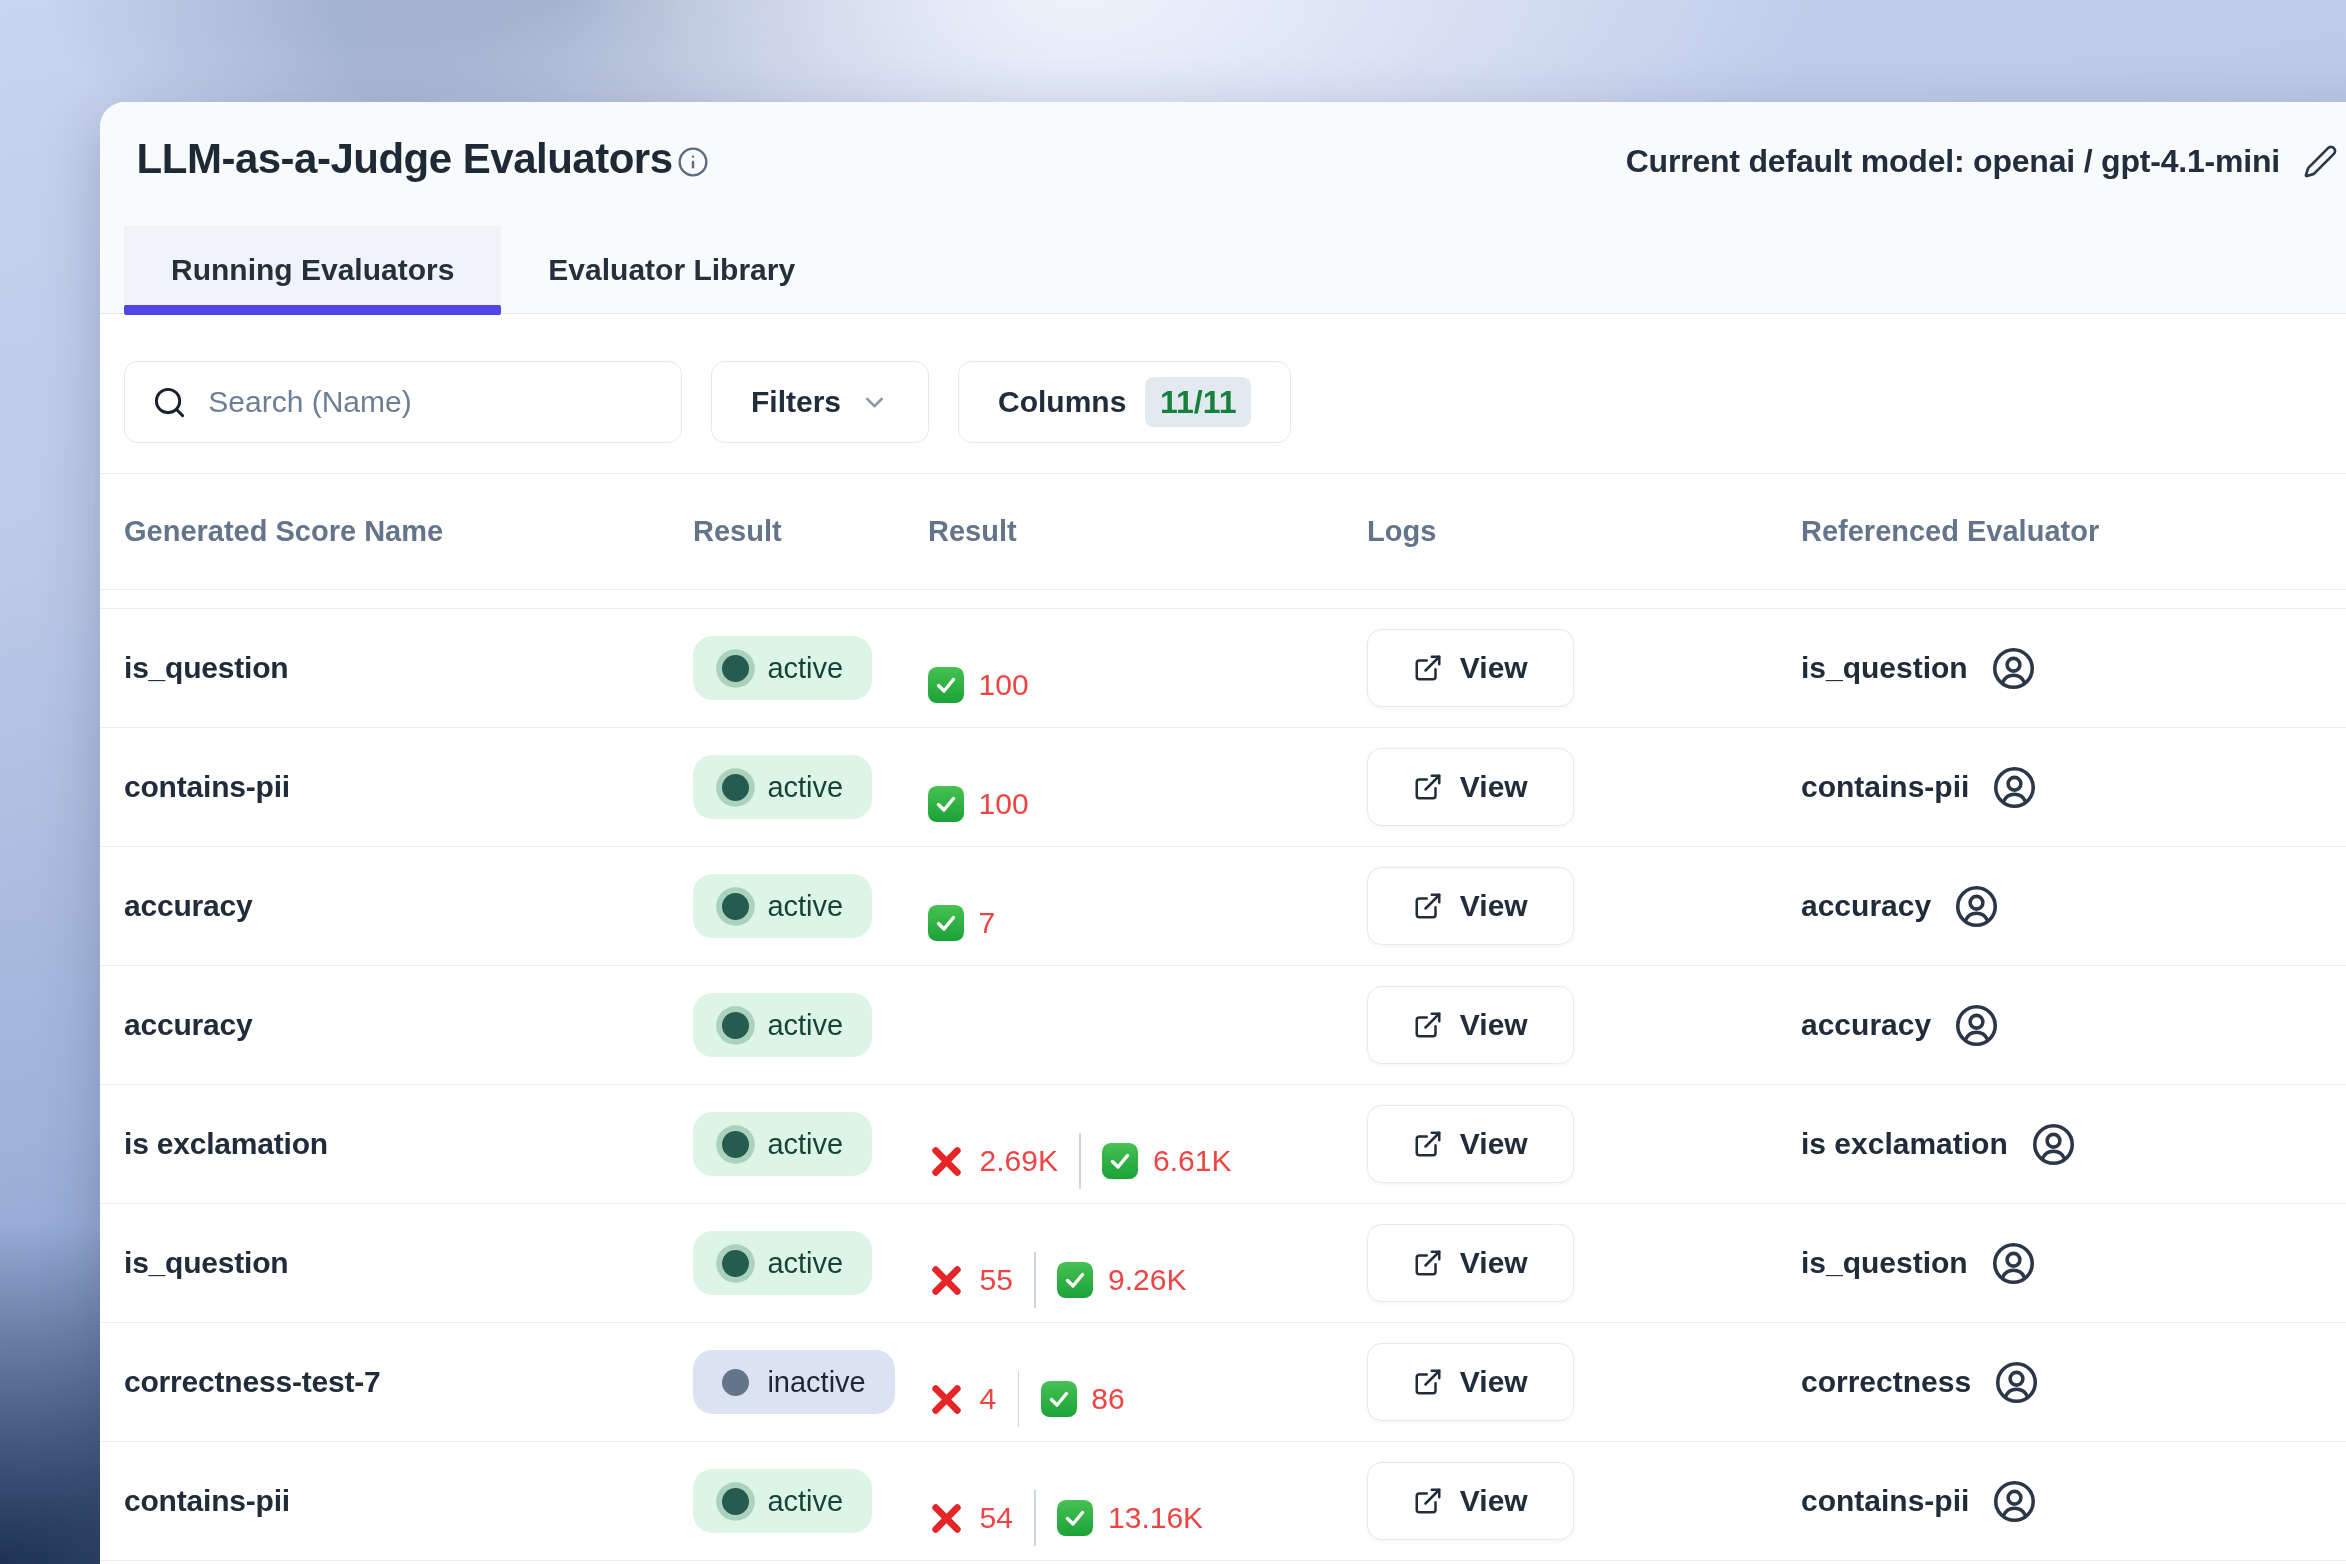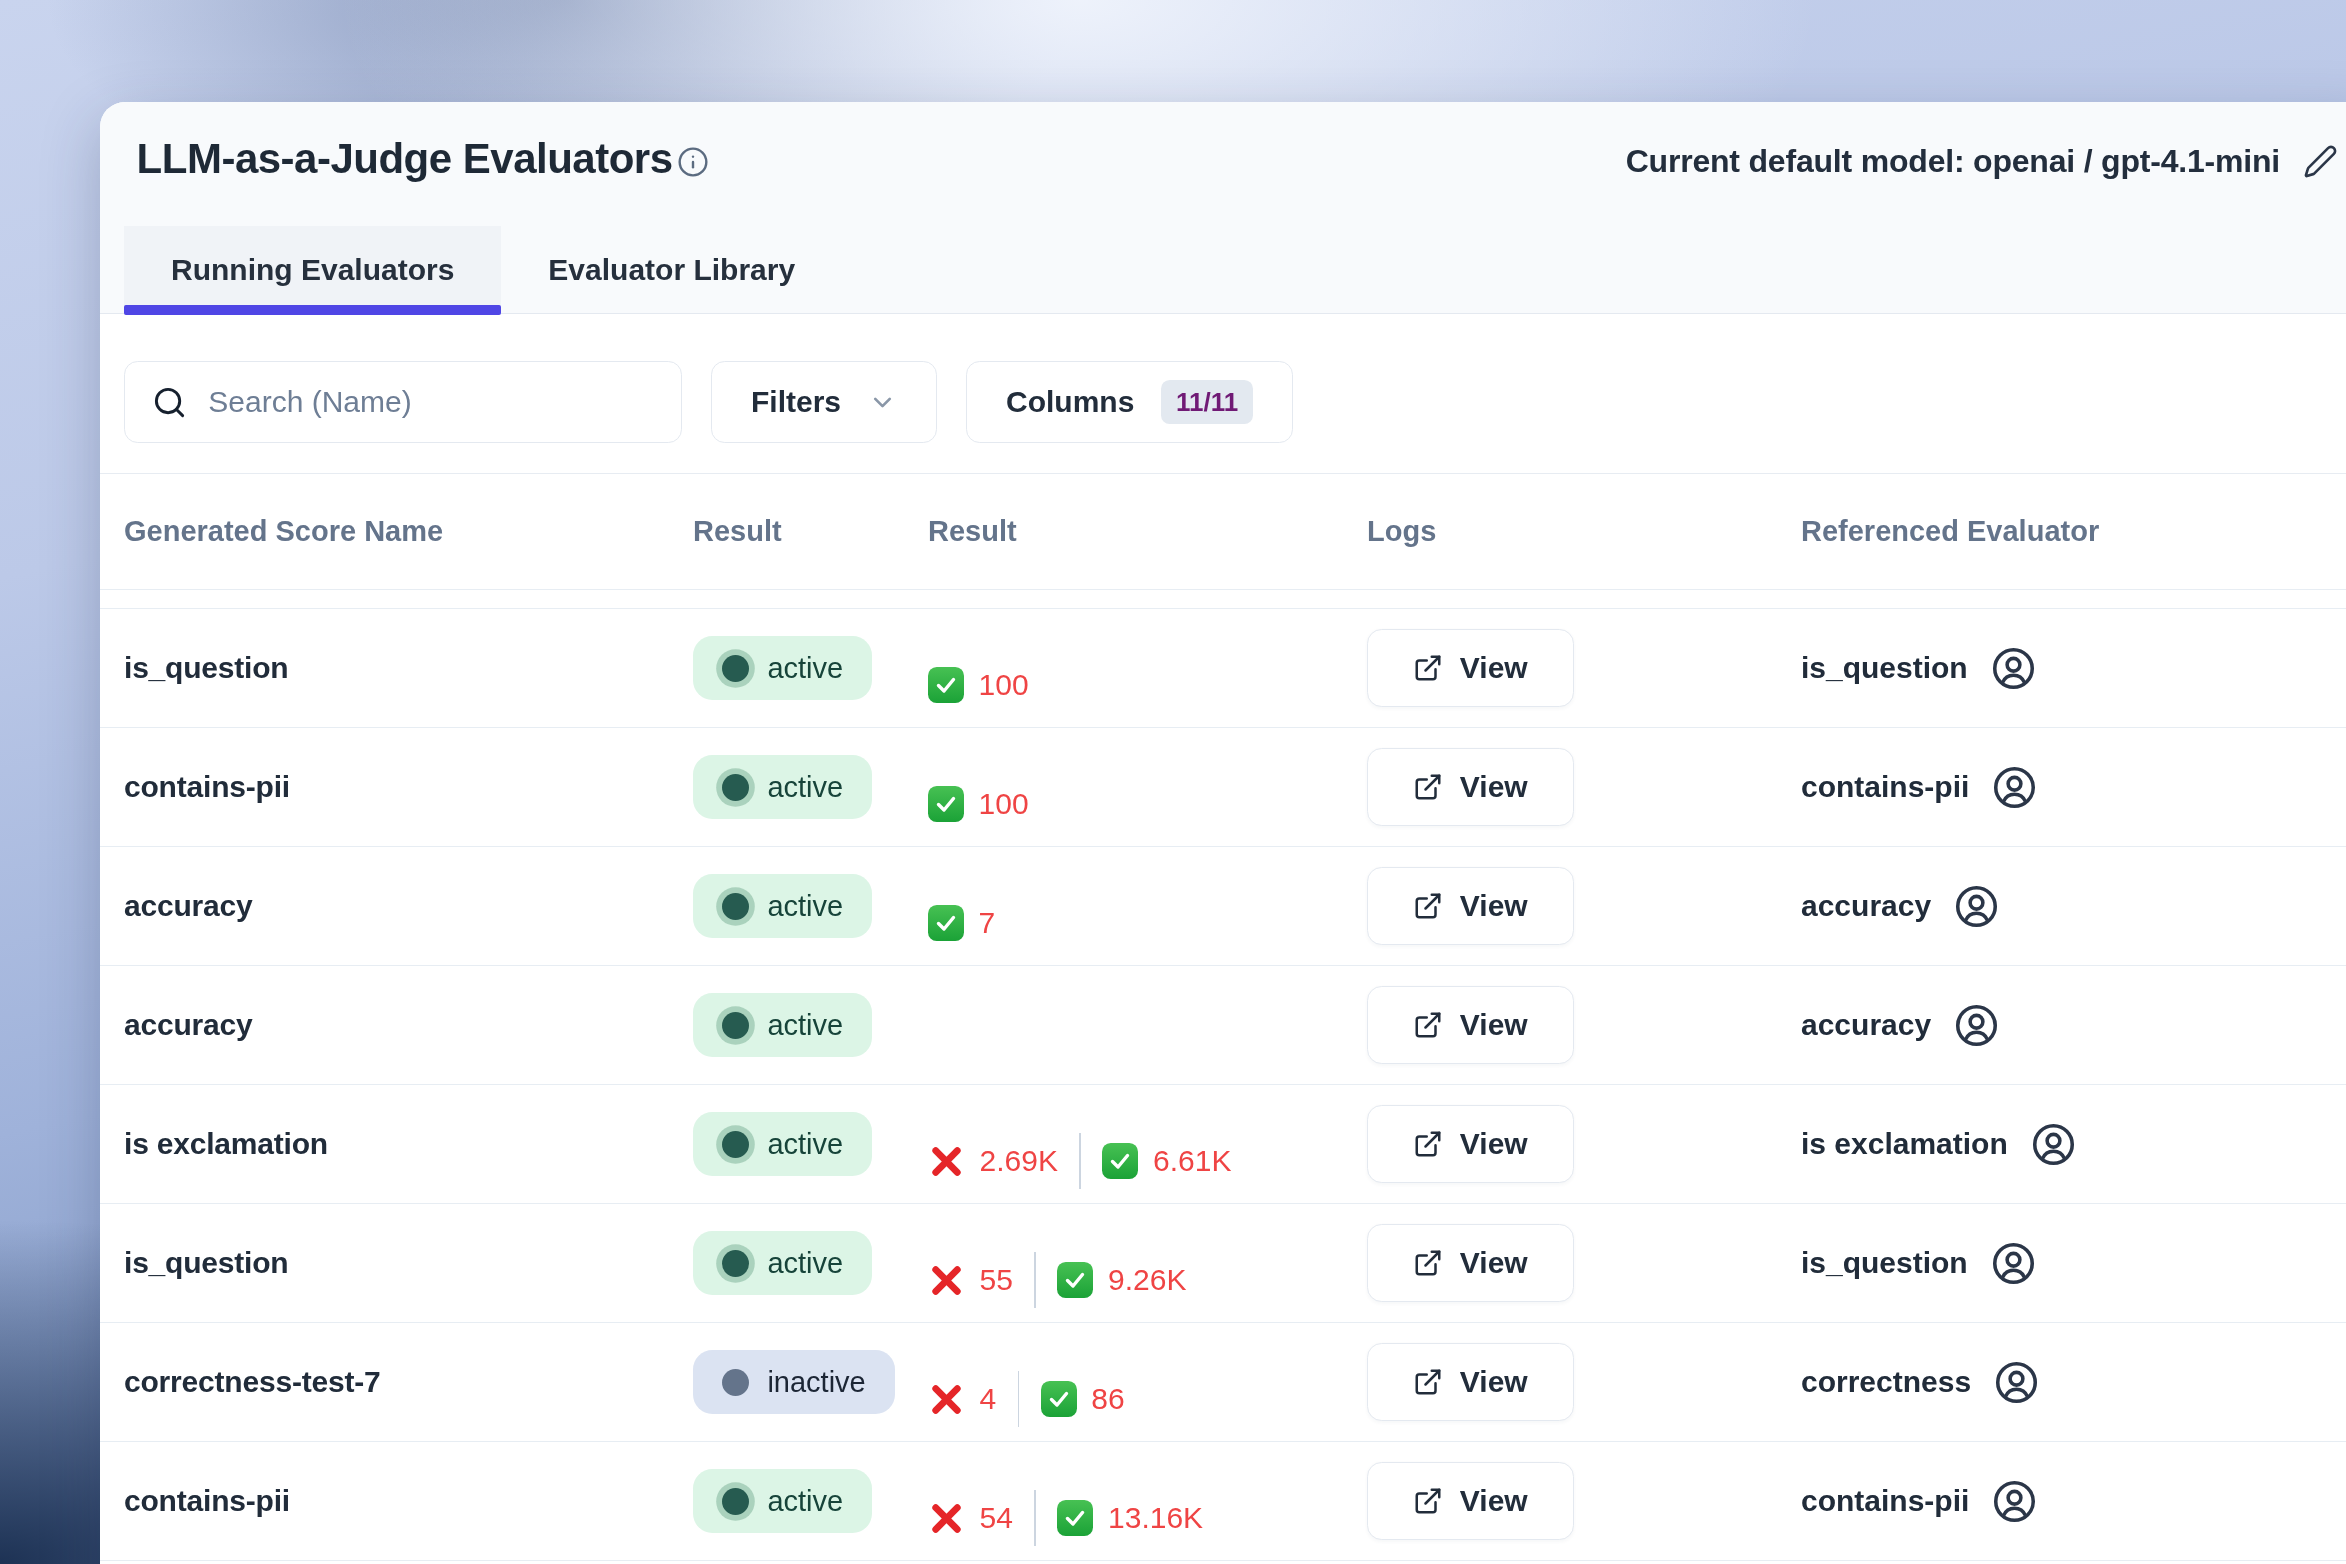--- a/index.html
+++ b/index.html
@@ -49,29 +49,29 @@
     display:flex; align-items:center; gap:21.3px; width:558px; height:82px;
     border:1.9px solid #e4e9f0; border-radius:13.6px; background:#fff; padding:12px 27px;
   }
   .search-icon { width:35px; height:35px; color:#16202e; flex:none; }
   .searchbox input {
     border:none; outline:none; font-size:30px; color:#26303d; width:100%;
     font-family:inherit; background:transparent;
   }
   .searchbox input::placeholder { color:#6e7e95; }
   .btn {
-    display:inline-flex; align-items:center; justify-content:center; gap:27px;
+    display:inline-flex; align-items:center; justify-content:center; gap:19px;
     height:82px; border:1.9px solid #e4e9f0; border-radius:13.6px; background:#fff;
     font-size:30px; font-weight:600; color:#222d3b; padding:0 39px; cursor:pointer;
     font-family:inherit;
   }
   .chevron-down { width:29px; height:29px; color:#8a97a8; }
   .count-badge {
-    background:#e3e9f0; color:#701a75; border-radius:8.7px; padding:6.8px 14.6px;
-    font-size:26px; font-weight:600;
+    background:#e3e9f0; color:#15803d; border-radius:8.7px; padding:6.8px 14.6px;
+    font-size:32px; font-weight:600;
   }
 
   
   .table { margin-top:30px; border-top:1.9px solid #e7ecf2; }
   .tr {
     display:grid; grid-template-columns:569px 235px 439px 434px 1fr;
     align-items:center; padding-left:24px; border-bottom:1.9px solid #e7edf3;
   }
   .tr.head { height:115px; border-bottom:none; }
   .tr.head .th { font-size:29px; font-weight:600; color:#64748b; }

